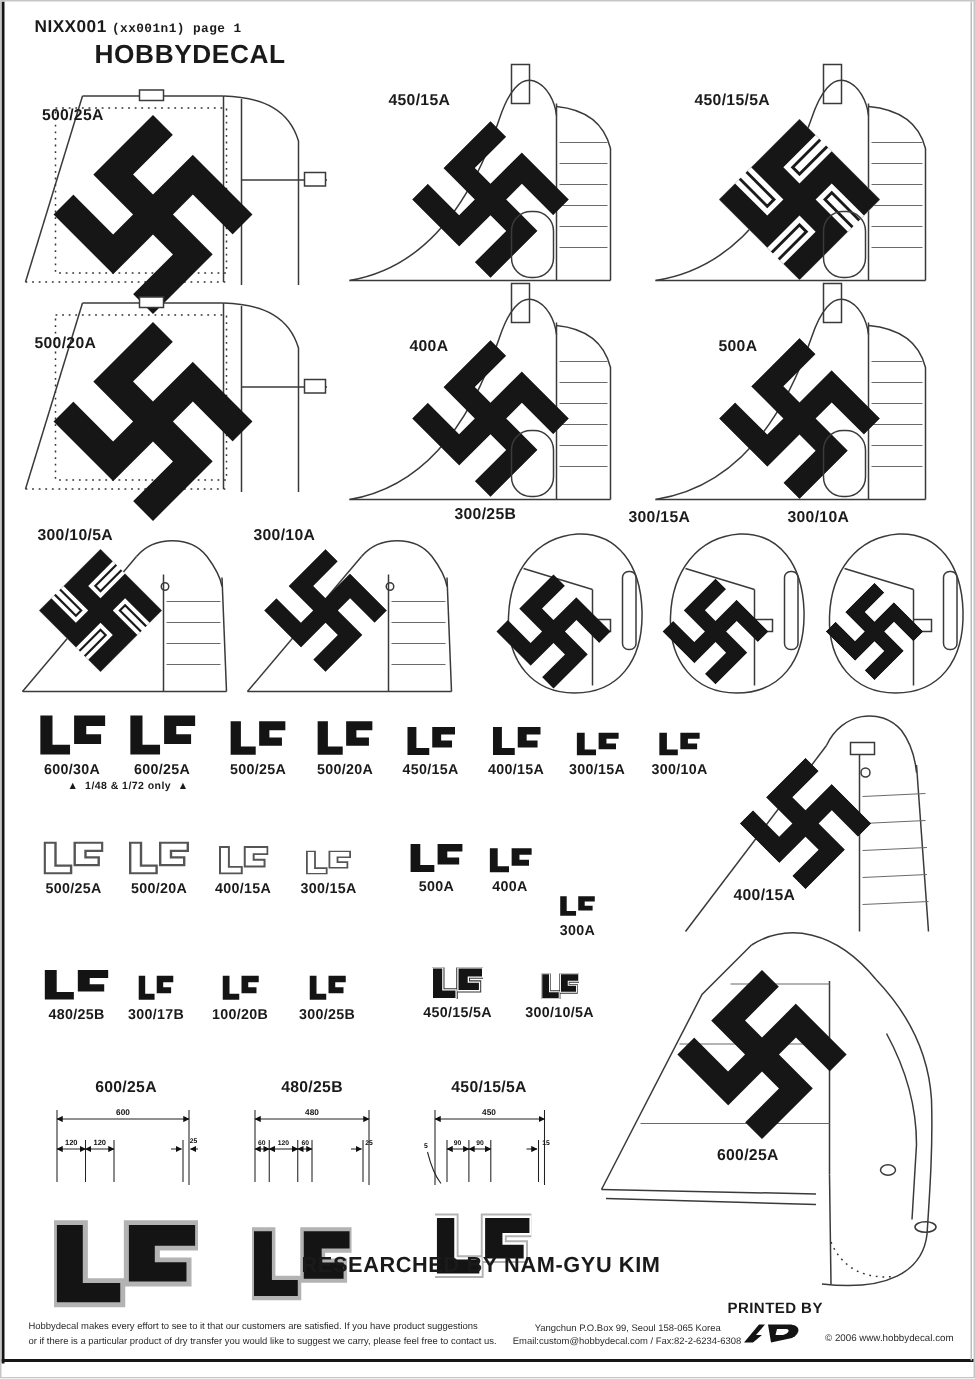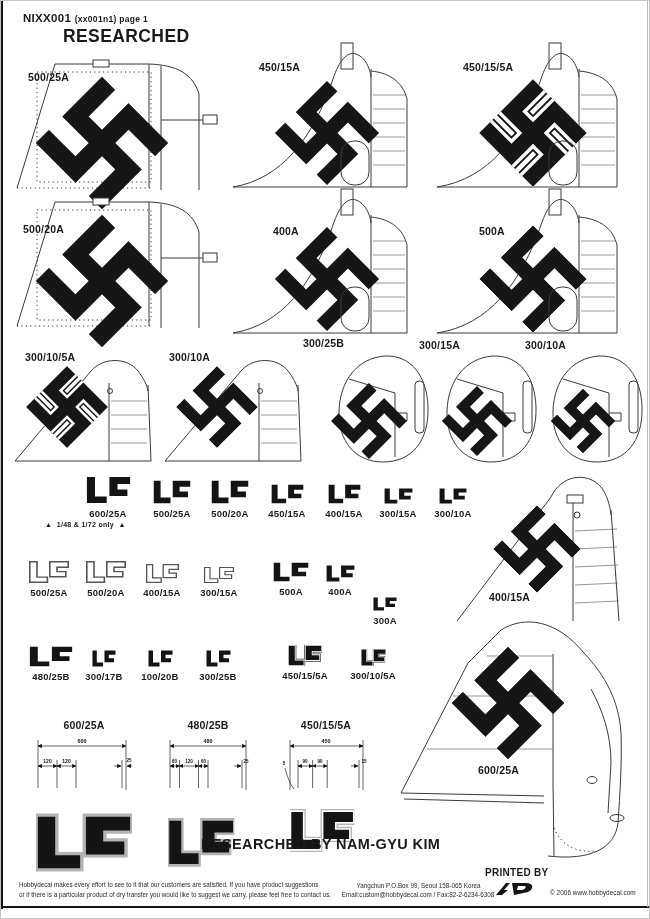--- a/index.html
+++ b/index.html
@@ -3,21 +3,21 @@
 <meta charset="utf-8">
 <style>
   html,body{margin:0;padding:0;background:#ffffff;}
   .page{position:relative;width:650px;height:919px;background:#fff;overflow:hidden;
         font-family:"Liberation Sans",sans-serif;color:#1a1a1a;border:1px solid #c6c6c6;box-sizing:border-box;}
   .edge-left{position:absolute;left:0;top:0;width:2px;height:908px;background:#161616;}
   .edge-bottom{position:absolute;left:0;top:905px;width:650px;height:2px;background:#161616;}
   .edge-right{position:absolute;right:1px;top:0;width:1px;height:906px;background:#bdbdbd;}
   .abs{position:absolute;}
   .code{position:absolute;left:22px;top:11px;font-size:11.5px;font-weight:600;letter-spacing:.3px;}
-  .code small{font-size:8.5px;font-weight:600;}
+  .code small{font-size:8.5px;font-weight:600;font-family:Liberation Mono, monospace;}
   .title{position:absolute;left:62px;top:25px;font-size:17.5px;font-weight:800;letter-spacing:.4px;}
   .lbl{position:absolute;font-size:10.5px;font-weight:700;letter-spacing:.2px;white-space:nowrap;}
   .lbl.ctr{text-align:center;}
   .ditem{position:absolute;text-align:center;}
   .ditem svg{display:block;margin:0 auto;}
   .dlabel{font-size:9.5px;font-weight:700;margin-top:4px;letter-spacing:.2px;white-space:nowrap;}
   .note{position:absolute;left:44px;top:520px;font-size:7px;font-weight:700;letter-spacing:.3px;}
   .researched{position:absolute;left:200px;top:835px;width:300px;text-align:left;
               font-size:14.5px;font-weight:800;letter-spacing:.4px;}
   .f-small{position:absolute;font-size:6.3px;line-height:9.6px;color:#2a2a2a;}
@@ -51,21 +51,21 @@
       <marker id="arr" viewBox="0 0 6 6" refX="5.5" refY="3" markerWidth="6" markerHeight="6" orient="auto-start-reverse">
         <path d="M0,0 L6,3 L0,6 Z" fill="#111"></path>
       </marker>
     </defs>
   </svg>
 
   <div class="code">
     <span>NIXX001</span>
     <small>(xx001n1) page 1</small>
   </div>
-  <div class="title">RESEARCHED</div>
+  <div class="title">HOBBYDECAL</div>
 
   <svg class="fin abs" style="left:6px;top:57px" width="215" height="138" viewBox="0 0 215 138">
     <path d="M48,6 L10,130"></path>
       <path d="M48,6 H142"></path>
       <rect class="white" x="86" y="2" width="16" height="7"></rect>
     <path d="M142,6 V130"></path>
       <path d="M142,6 C170,7 186,16 192,36 L192,132"></path>
       <path d="M154,8 V132"></path>
     <path d="M154,62 H211"></path>
       <rect class="white" x="196" y="57" width="14" height="9"></rect>
@@ -238,20 +238,26 @@
   <div class="lbl" style="left:462px;top:60px">450/15/5A</div>
   <div class="lbl" style="left:22px;top:222px">500/20A</div>
   <div class="lbl" style="left:272px;top:224px">400A</div>
   <div class="lbl" style="left:478px;top:224px">500A</div>
   <div class="lbl" style="left:24px;top:350px">300/10/5A</div>
   <div class="lbl" style="left:168px;top:350px">300/10A</div>
   <div class="lbl" style="left:302px;top:336px">300/25B</div>
   <div class="lbl" style="left:418px;top:338px">300/15A</div>
   <div class="lbl" style="left:524px;top:338px">300/10A</div>
 
+  <div class="ditem" style="left:16px;top:475px;width:62px">
+    <svg width="45" height="28" viewBox="0 0 100 60" preserveAspectRatio="none">
+        <use href="#halfsw" fill="#141414"></use>
+      </svg>
+    <div class="dlabel">600/30A</div>
+  </div>
   <div class="ditem" style="left:76px;top:475px;width:62px">
     <svg width="45" height="28" viewBox="0 0 100 60" preserveAspectRatio="none">
         <use href="#halfsw" fill="#141414"></use>
       </svg>
     <div class="dlabel">600/25A</div>
   </div>
   <div class="ditem" style="left:140px;top:479px;width:62px">
     <svg width="38" height="24" viewBox="0 0 100 60" preserveAspectRatio="none">
         <use href="#halfsw" fill="#141414"></use>
       </svg>

